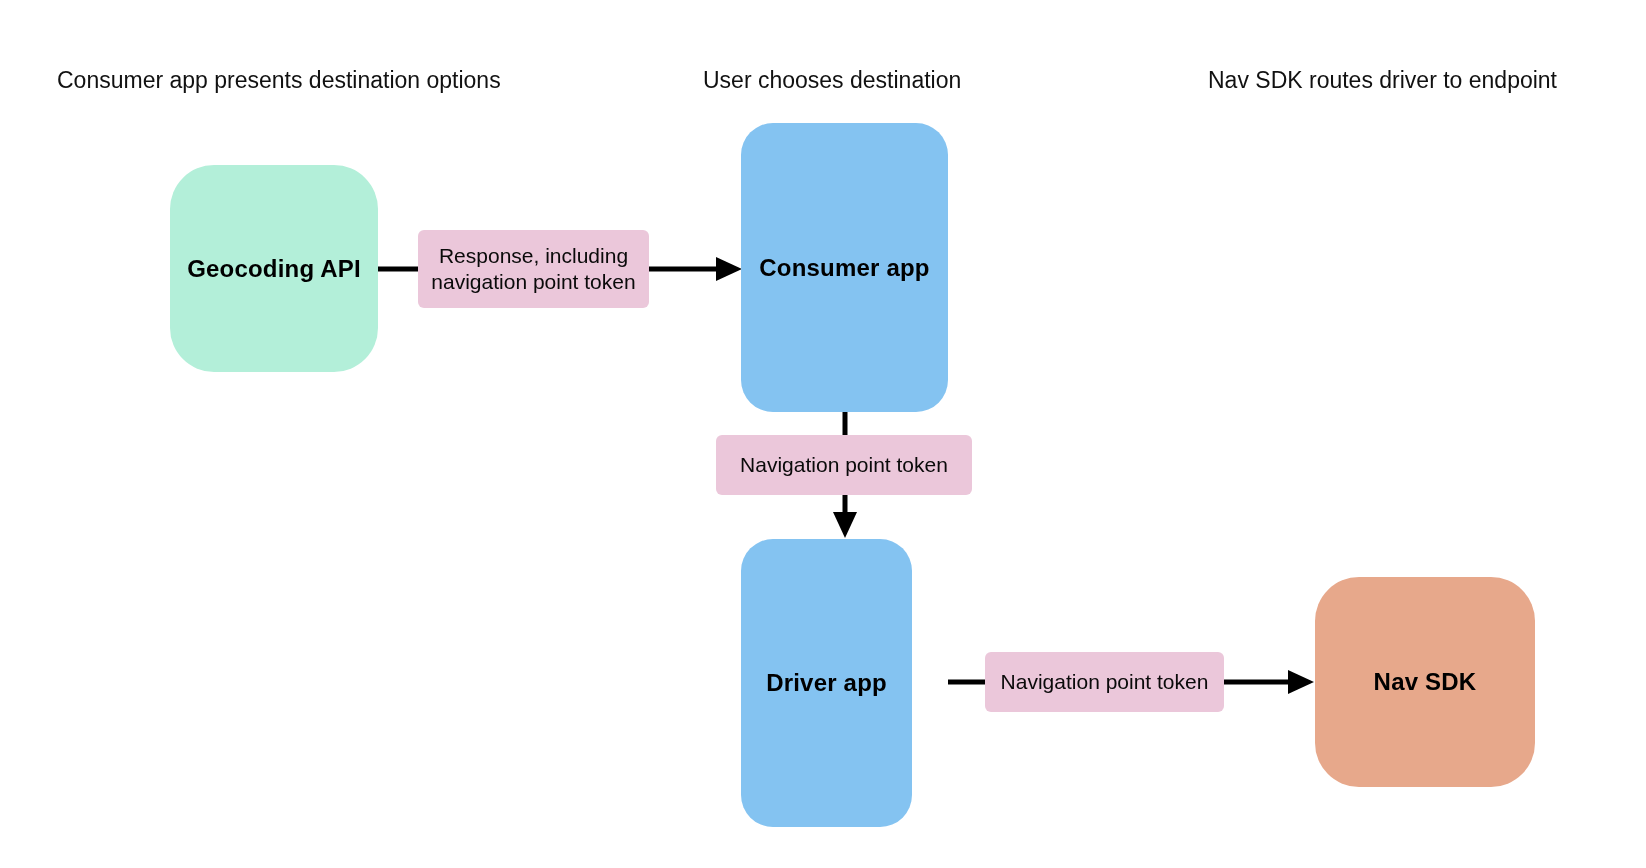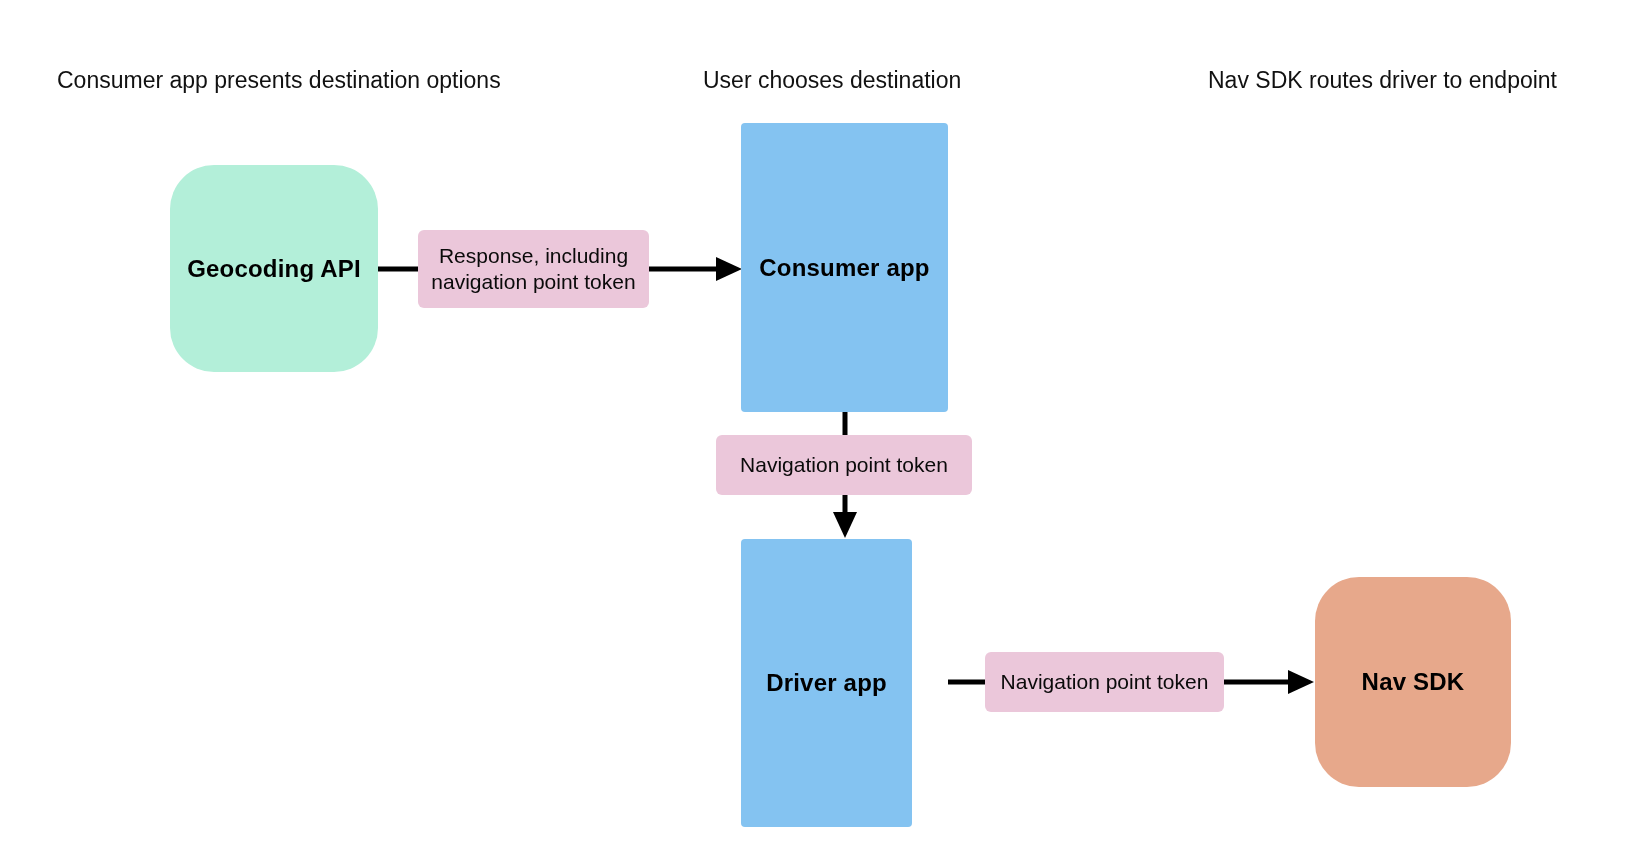--- a/index.html
+++ b/index.html
@@ -27,21 +27,21 @@
     justify-content: center;
     text-align: center;
   }
   .node .node-label {
     font-size: 24px;
     font-weight: 700;
     color: #000000;
     letter-spacing: 0.2px;
   }
   .node-square { border-radius: 44px; }
-  .node-tall   { border-radius: 4px; }
+  .node-tall   { border-radius: 32px; }
   .edge-label {
     position: absolute;
     display: flex;
     align-items: center;
     justify-content: center;
     text-align: center;
     font-size: 21px;
     line-height: 1.22;
     color: #0a0a0a;
     box-sizing: border-box;
@@ -88,21 +88,21 @@
   </div>
 
   <div class="node node-tall" style="left: 741px; top: 111px; width: 207px; height: 289px; background-color: rgb(132, 195, 241);">
     <span class="node-label">Consumer app</span>
   </div>
 
   <div class="node node-tall" style="left: 741px; top: 527px; width: 171px; height: 288px; background-color: rgb(132, 195, 241);">
     <span class="node-label">Driver app</span>
   </div>
 
-  <div class="node node-square" style="left: 1315px; top: 565px; width: 196px; height: 210px; background-color: rgb(231, 168, 139);">
+  <div class="node node-square" style="left: 1315px; top: 565px; width: 220px; height: 210px; background-color: rgb(231, 168, 139);">
     <span class="node-label">Nav SDK</span>
   </div>
 
   <div class="edge-label" style="left: 418px; top: 218px; width: 231px; height: 78px; background-color: rgb(235, 199, 218);">Response, including navigation point token</div>
 
   <div class="edge-label" style="left: 716px; top: 423px; width: 256px; height: 60px; background-color: rgb(235, 199, 218);">Navigation point token</div>
 
   <div class="edge-label" style="left: 985px; top: 640px; width: 239px; height: 60px; background-color: rgb(235, 199, 218);">Navigation point token</div>
 
 </div>

